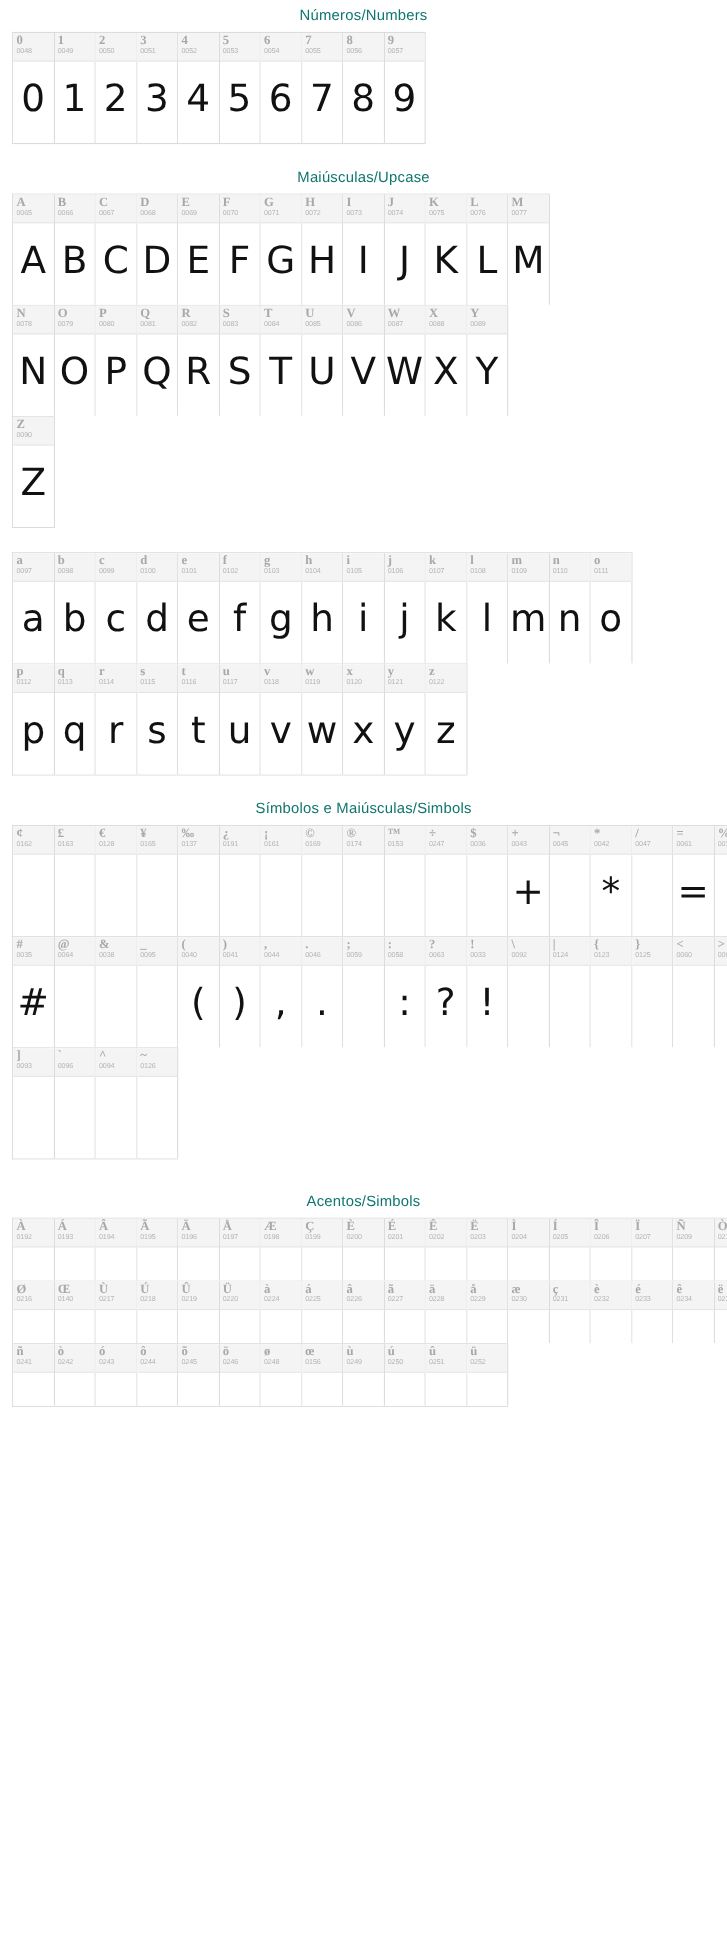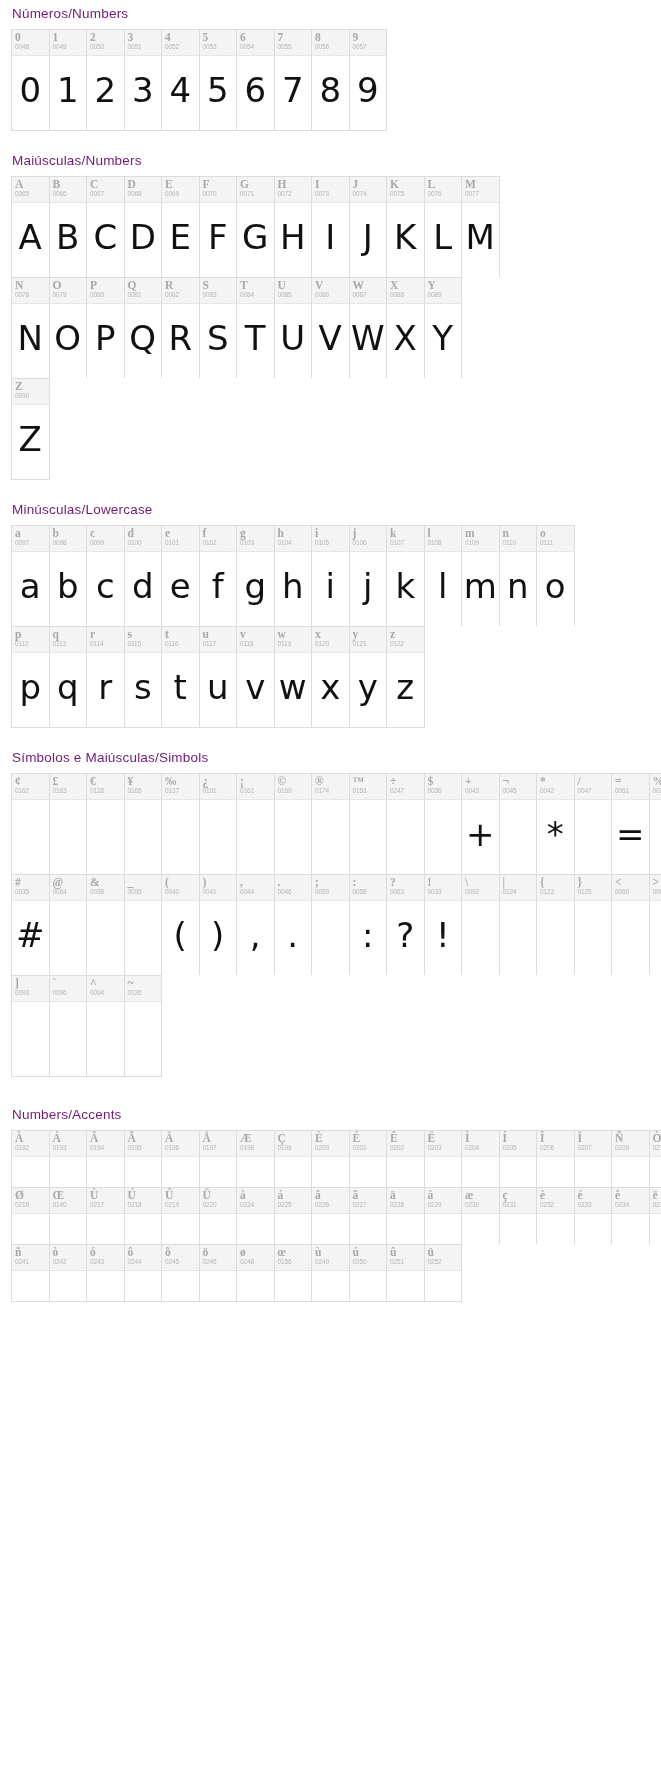--- a/index.html
+++ b/index.html
@@ -13,23 +13,24 @@
     min-height: 1770px;
     position: relative;
   }
   .page {
     width: 661px;
     padding: 0 0 20px 0;
   }
   .section { margin: 0 0 0 0; }
   .section-title {
     font-size: 13.5px;
-    color: #701a75;
+    color: #0f766e;
     padding: 0 12px 8px 12px;
     letter-spacing: 0.2px;
+    text-align: center;
   }
   .section:first-child .section-title { padding-top: 6px; }
   .rows { padding-left: 11px; }
   .row {
     display: flex;
     flex-direction: row;
     border-left: 1px solid #dcdcdc;
     border-top: 1px solid #dcdcdc;
     width: max-content;
     background: #fff;
@@ -158,21 +159,21 @@
                 <span class="ch">9</span>
                 <span class="code">0057</span>
               </div>
               <div class="glyph">9</div>
             </div>
           </div>
         </div>
       </div>
       <div class="section">
         <div class="spacer"></div>
-        <div class="section-title">Maiúsculas/Numbers</div>
+        <div class="section-title">Maiúsculas/Upcase</div>
         <div class="rows">
           <div class="row">
             <div class="cell glyphcell">
               <div class="head">
                 <span class="ch">A</span>
                 <span class="code">0065</span>
               </div>
               <div class="glyph">A</div>
             </div>
             <div class="cell glyphcell">
@@ -352,21 +353,20 @@
                 <span class="ch">Z</span>
                 <span class="code">0090</span>
               </div>
               <div class="glyph">Z</div>
             </div>
           </div>
         </div>
       </div>
       <div class="section">
         <div class="spacer"></div>
-        <div class="section-title">Minúsculas/Lowercase</div>
         <div class="rows">
           <div class="row">
             <div class="cell glyphcell">
               <div class="head">
                 <span class="ch">a</span>
                 <span class="code">0097</span>
               </div>
               <div class="glyph">a</div>
             </div>
             <div class="cell glyphcell">
@@ -836,21 +836,21 @@
                 <span class="ch">~</span>
                 <span class="code">0126</span>
               </div>
               <div class="glyph"></div>
             </div>
           </div>
         </div>
       </div>
       <div class="section">
         <div class="spacer-lg"></div>
-        <div class="section-title">Numbers/Accents</div>
+        <div class="section-title">Acentos/Simbols</div>
         <div class="rows">
           <div class="row">
             <div class="cell accent empty">
               <div class="head">
                 <span class="ch">À</span>
                 <span class="code">0192</span>
               </div>
               <div class="glyph"></div>
             </div>
             <div class="cell accent empty">

